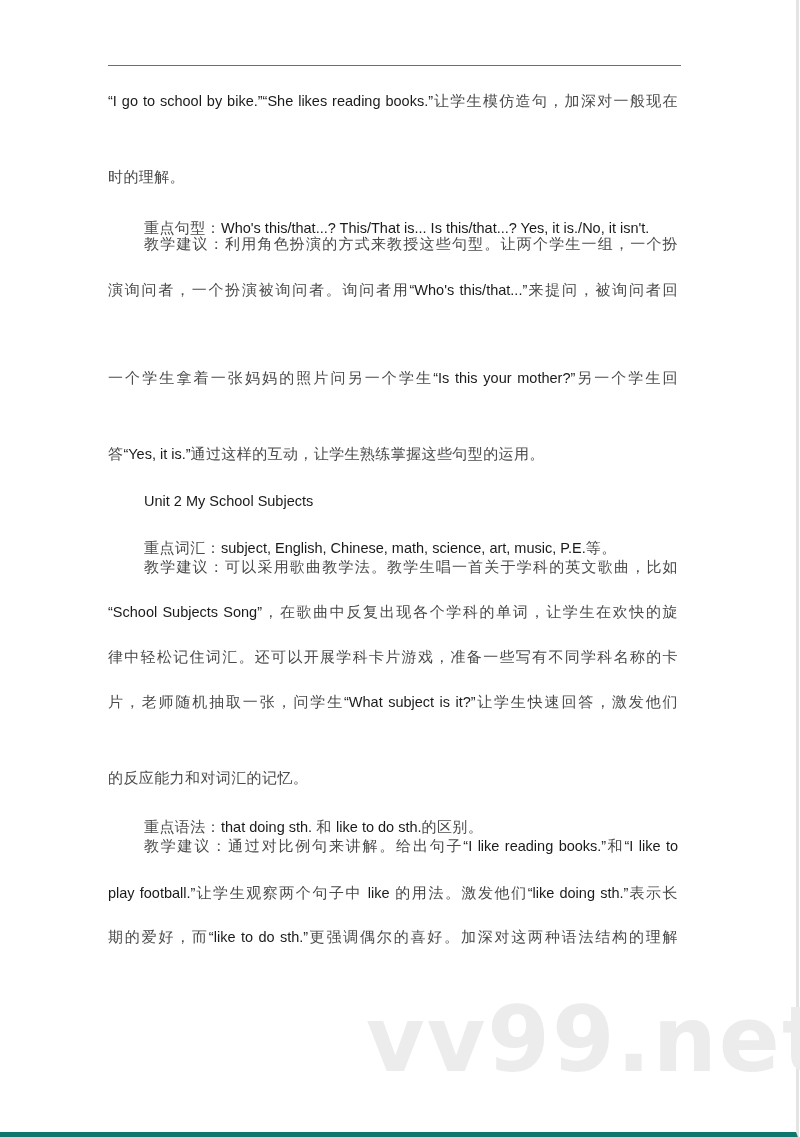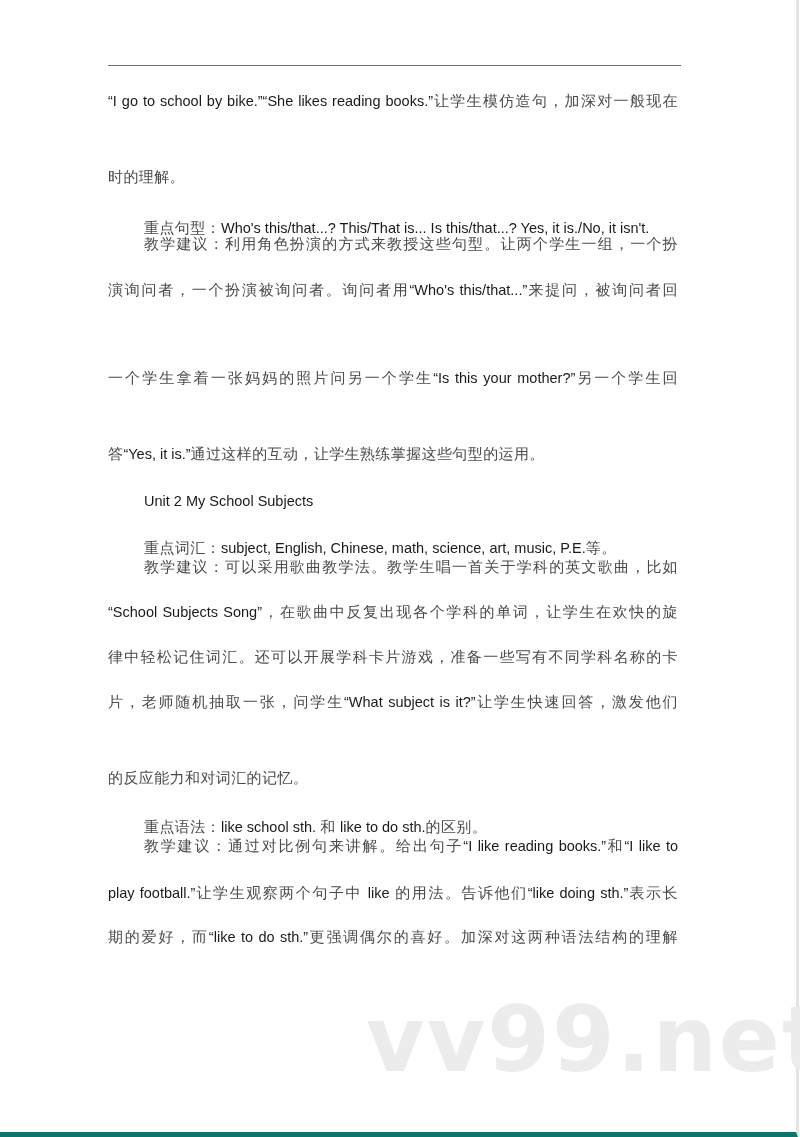--- a/index.html
+++ b/index.html
@@ -49,19 +49,19 @@
   <div class="line" style="top:279px"><span>演询问者，一个扮演被询问者。询问者用</span><span class="en">“Who's this/that...”</span><span>来提问，被询问者回</span></div>
   <div class="line short" style="top:411px"><span>答</span><span class="en">“Yes, it is.”</span><span>通过这样的互动，让学生熟练掌握这些句型的运用。</span></div>
   <div class="line" style="top:367px"><span>一个学生拿着一张妈妈的照片问另一个学生</span><span class="en">“Is this your mother?”</span><span>另一个学生回</span></div>
   <div class="line indent short" style="top:458px"><span class="en">Unit 2 My School Subjects</span></div>
   <div class="line indent short" style="top:505px"><span>重点词汇：</span><span class="en">subject, English, Chinese, math, science, art, music, P.E.</span><span>等。</span></div>
   <div class="line indent" style="top:556px"><span>教学建议：可以采用歌曲教学法。教学生唱一首关于学科的英文歌曲，比如</span></div>
   <div class="line" style="top:601px"><span class="en">“School Subjects Song”</span><span>，在歌曲中反复出现各个学科的单词，让学生在欢快的旋</span></div>
   <div class="line" style="top:646px"><span>律中轻松记住词汇。还可以开展学科卡片游戏，准备一些写有不同学科名称的卡</span></div>
   <div class="line" style="top:691px"><span>片，老师随机抽取一张，问学生</span><span class="en">“What subject is it?”</span><span>让学生快速回答，激发他们</span></div>
   <div class="line short" style="top:735px"><span>的反应能力和对词汇的记忆。</span></div>
-  <div class="line indent short" style="top:784px"><span>重点语法：</span><span class="en">like school sth.  </span><span>和 </span><span class="en">like to do sth.</span><span>的区别。</span></div>
+  <div class="line indent short" style="top:784px"><span>重点语法：</span><span class="en">that doing sth.  </span><span>和 </span><span class="en">like to do sth.</span><span>的区别。</span></div>
   <div class="line indent" style="top:835px"><span>教学建议：通过对比例句来讲解。给出句子</span><span class="en">“I like reading books.”</span><span>和</span><span class="en">“I like to</span></div>
-  <div class="line" style="top:882px"><span class="en">play football.”</span><span>让学生观察两个句子中 </span><span class="en">like</span><span> 的用法。告诉他们</span><span class="en">“like doing sth.”</span><span>表示长</span></div>
+  <div class="line" style="top:882px"><span class="en">play football.”</span><span>让学生观察两个句子中 </span><span class="en">like</span><span> 的用法。激发他们</span><span class="en">“like doing sth.”</span><span>表示长</span></div>
   <div class="line" style="top:926px"><span>期的爱好，而</span><span class="en">“like to do sth.”</span><span>更强调偶尔的喜好。加深对这两种语法结构的理解</span></div>
 
   <div class="watermark">vv99.net</div>
 </div>
 
 </body></html>

